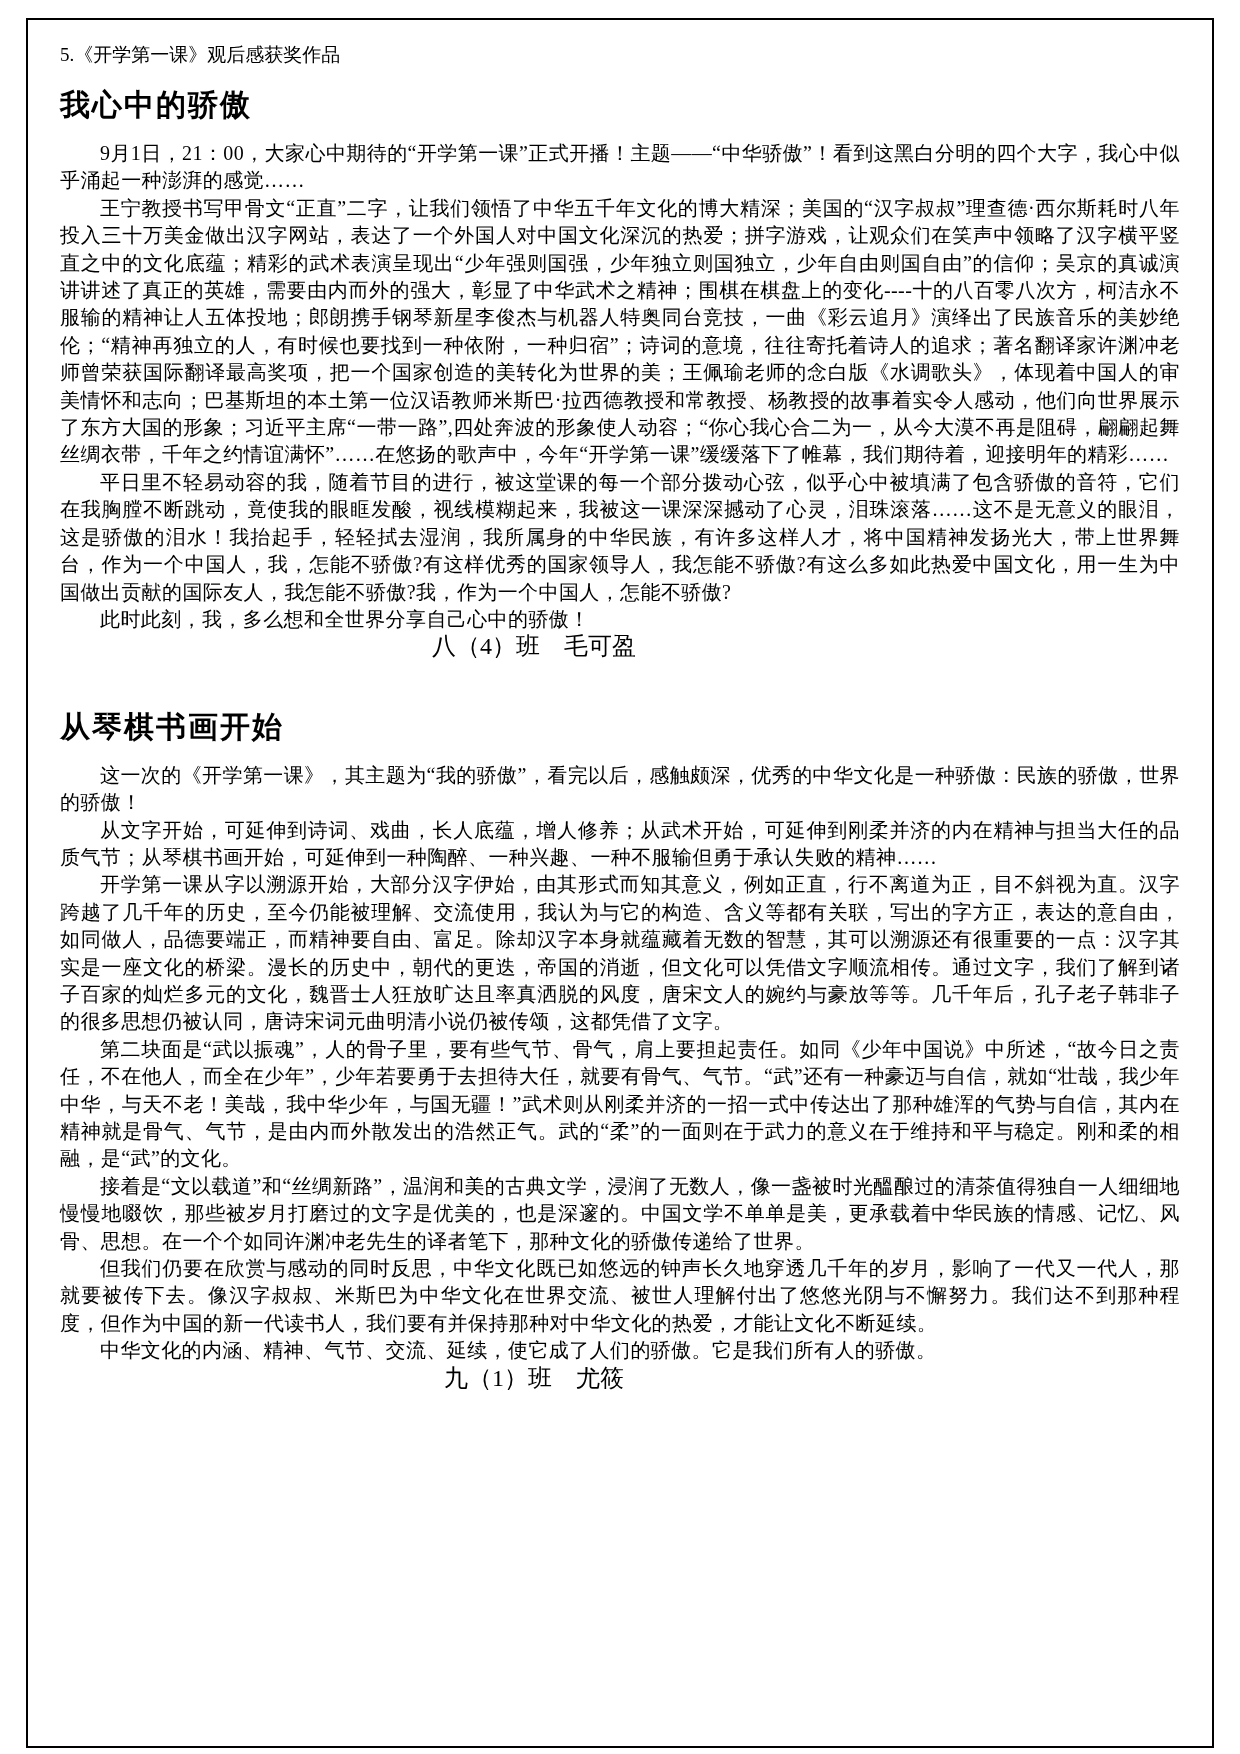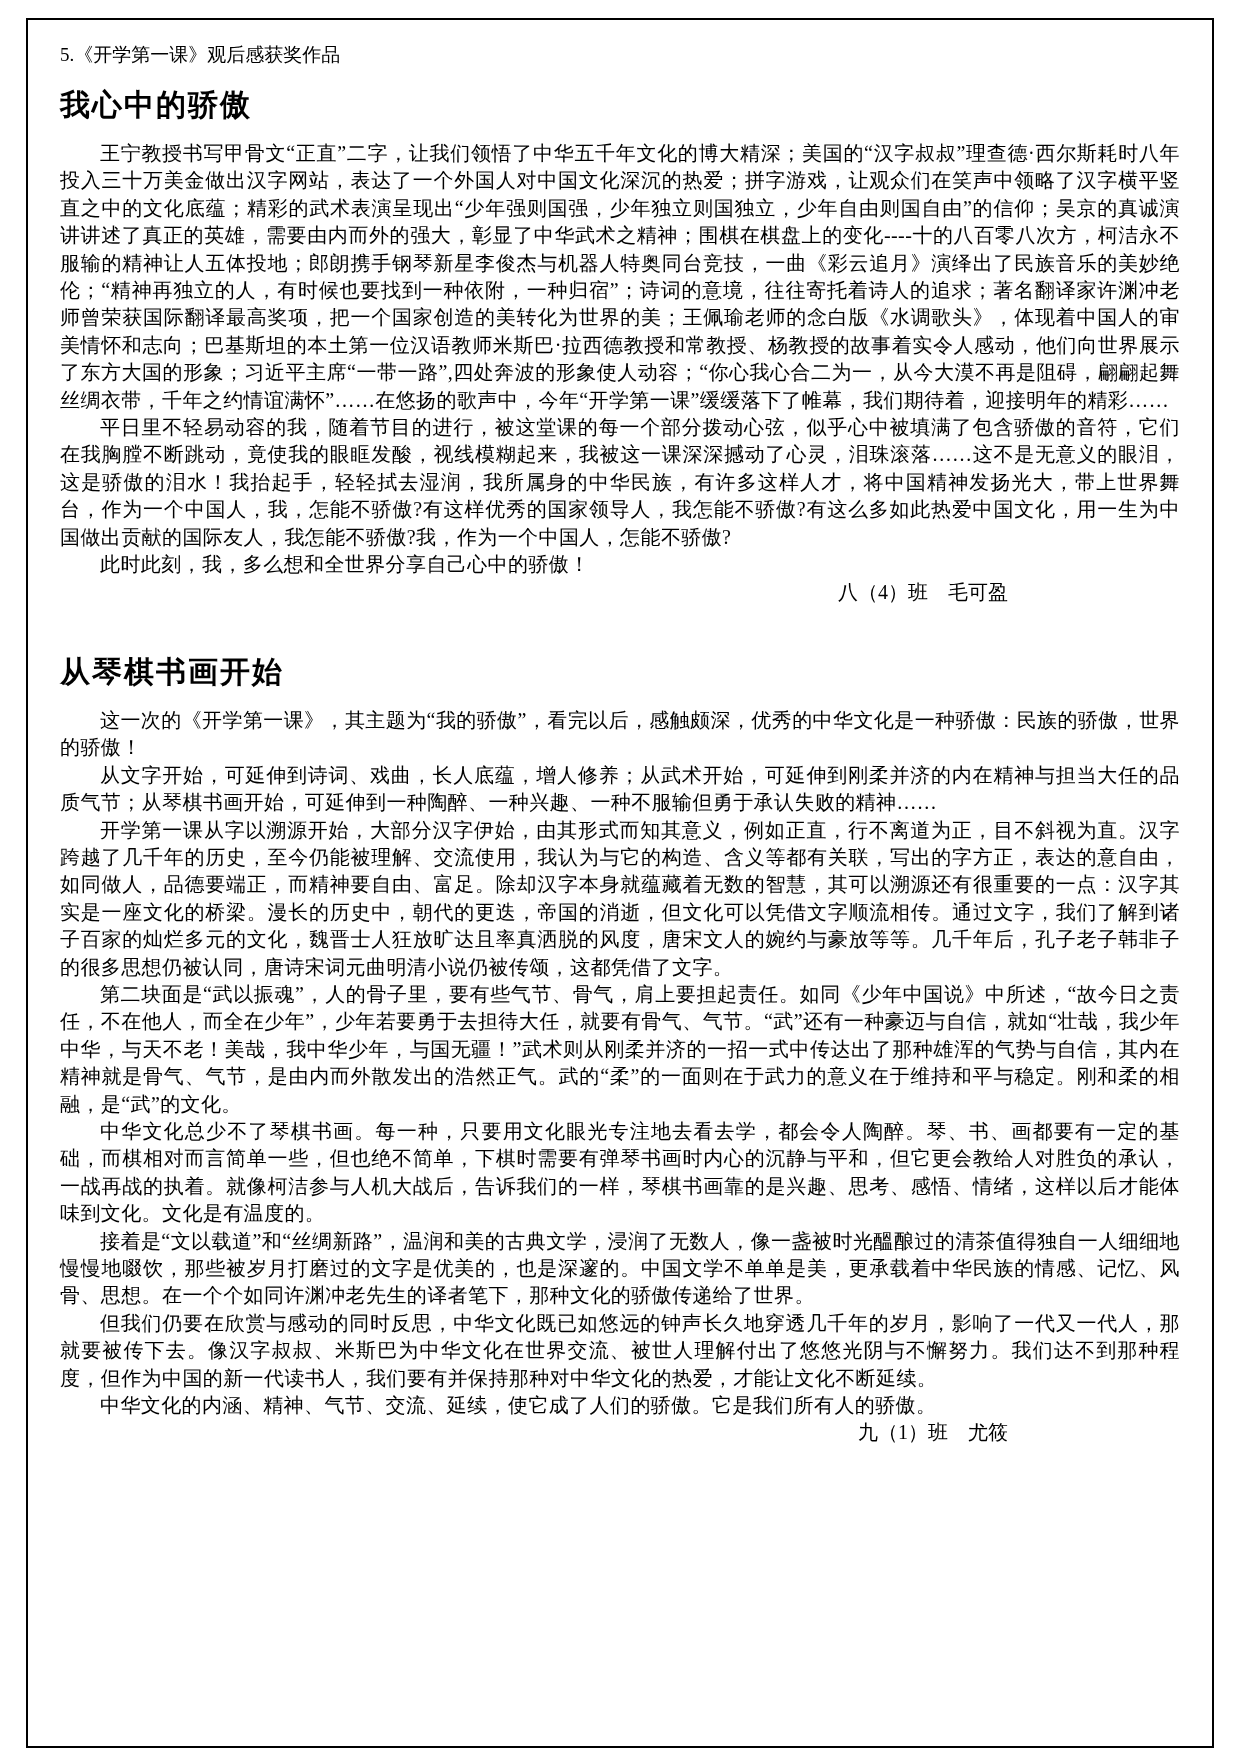--- a/index.html
+++ b/index.html
@@ -39,47 +39,47 @@
   }
   p.body-par {
     margin: 0;
     font-size: 20px;
     line-height: 27.4px;
     text-align: justify;
     text-indent: 2em;
     letter-spacing: 0.4px;
   }
   .attribution {
-    font-size: 20px;
+    font-size: 24px;
     line-height: 27.4px;
-    text-align: right;
+    text-align: center;
     padding-right: 172px;
   }
 </style>
 </head>
 <body>
 
 <div class="page">
 
   <div class="doc-header">5.《开学第一课》观后感获奖作品</div>
 
   <section>
     <h1 class="essay-title">我心中的骄傲</h1>
+    <p class="body-par">9月1日，21：00，大家心中期待的“开学第一课”正式开播！主题——“中华骄傲”！看到这黑白分明的四个大字，我心中似乎涌起一种澎湃的感觉……</p>
     <p class="body-par">王宁教授书写甲骨文“正直”二字，让我们领悟了中华五千年文化的博大精深；美国的“汉字叔叔”理查德·西尔斯耗时八年投入三十万美金做出汉字网站，表达了一个外国人对中国文化深沉的热爱；拼字游戏，让观众们在笑声中领略了汉字横平竖直之中的文化底蕴；精彩的武术表演呈现出“少年强则国强，少年独立则国独立，少年自由则国自由”的信仰；吴京的真诚演讲讲述了真正的英雄，需要由内而外的强大，彰显了中华武术之精神；围棋在棋盘上的变化----十的八百零八次方，柯洁永不服输的精神让人五体投地；郎朗携手钢琴新星李俊杰与机器人特奥同台竞技，一曲《彩云追月》演绎出了民族音乐的美妙绝伦；“精神再独立的人，有时候也要找到一种依附，一种归宿”；诗词的意境，往往寄托着诗人的追求；著名翻译家许渊冲老师曾荣获国际翻译最高奖项，把一个国家创造的美转化为世界的美；王佩瑜老师的念白版《水调歌头》，体现着中国人的审美情怀和志向；巴基斯坦的本土第一位汉语教师米斯巴·拉西德教授和常教授、杨教授的故事着实令人感动，他们向世界展示了东方大国的形象；习近平主席“一带一路”,四处奔波的形象使人动容；“你心我心合二为一，从今大漠不再是阻碍，翩翩起舞丝绸衣带，千年之约情谊满怀”……在悠扬的歌声中，今年“开学第一课”缓缓落下了帷幕，我们期待着，迎接明年的精彩……</p>
     <p class="body-par">平日里不轻易动容的我，随着节目的进行，被这堂课的每一个部分拨动心弦，似乎心中被填满了包含骄傲的音符，它们在我胸膛不断跳动，竟使我的眼眶发酸，视线模糊起来，我被这一课深深撼动了心灵，泪珠滚落……这不是无意义的眼泪，这是骄傲的泪水！我抬起手，轻轻拭去湿润，我所属身的中华民族，有许多这样人才，将中国精神发扬光大，带上世界舞台，作为一个中国人，我，怎能不骄傲?有这样优秀的国家领导人，我怎能不骄傲?有这么多如此热爱中国文化，用一生为中国做出贡献的国际友人，我怎能不骄傲?我，作为一个中国人，怎能不骄傲?</p>
     <p class="body-par">此时此刻，我，多么想和全世界分享自己心中的骄傲！</p>
     <div class="attribution">八（4）班　毛可盈</div>
   </section>
 
   <section>
     <h1 class="essay-title second">从琴棋书画开始</h1>
     <p class="body-par">这一次的《开学第一课》，其主题为“我的骄傲”，看完以后，感触颇深，优秀的中华文化是一种骄傲：民族的骄傲，世界的骄傲！</p>
     <p class="body-par">从文字开始，可延伸到诗词、戏曲，长人底蕴，增人修养；从武术开始，可延伸到刚柔并济的内在精神与担当大任的品质气节；从琴棋书画开始，可延伸到一种陶醉、一种兴趣、一种不服输但勇于承认失败的精神……</p>
     <p class="body-par">开学第一课从字以溯源开始，大部分汉字伊始，由其形式而知其意义，例如正直，行不离道为正，目不斜视为直。汉字跨越了几千年的历史，至今仍能被理解、交流使用，我认为与它的构造、含义等都有关联，写出的字方正，表达的意自由，如同做人，品德要端正，而精神要自由、富足。除却汉字本身就蕴藏着无数的智慧，其可以溯源还有很重要的一点：汉字其实是一座文化的桥梁。漫长的历史中，朝代的更迭，帝国的消逝，但文化可以凭借文字顺流相传。通过文字，我们了解到诸子百家的灿烂多元的文化，魏晋士人狂放旷达且率真洒脱的风度，唐宋文人的婉约与豪放等等。几千年后，孔子老子韩非子的很多思想仍被认同，唐诗宋词元曲明清小说仍被传颂，这都凭借了文字。</p>
     <p class="body-par">第二块面是“武以振魂”，人的骨子里，要有些气节、骨气，肩上要担起责任。如同《少年中国说》中所述，“故今日之责任，不在他人，而全在少年”，少年若要勇于去担待大任，就要有骨气、气节。“武”还有一种豪迈与自信，就如“壮哉，我少年中华，与天不老！美哉，我中华少年，与国无疆！”武术则从刚柔并济的一招一式中传达出了那种雄浑的气势与自信，其内在精神就是骨气、气节，是由内而外散发出的浩然正气。武的“柔”的一面则在于武力的意义在于维持和平与稳定。刚和柔的相融，是“武”的文化。</p>
-    <p class="body-par">中华文化总少不了琴棋书画。每一种，只要用文化眼光专注地去看去学，都会令人陶醉。琴、书、画都要有一定的基础，而棋相对而言简单一些，但也绝不简单，下棋时需要有弹琴书画时内心的沉静与平和，但它更会教给人对胜负的承认，一战再战的执着。就像柯洁参与人机大战后，告诉我们的一样，琴棋书画靠的是兴趣、思考、感悟、情绪，这样以后才能体味到文化。文化是有温度的。</p>
     <p class="body-par">接着是“文以载道”和“丝绸新路”，温润和美的古典文学，浸润了无数人，像一盏被时光醞酿过的清茶值得独自一人细细地慢慢地啜饮，那些被岁月打磨过的文字是优美的，也是深邃的。中国文学不单单是美，更承载着中华民族的情感、记忆、风骨、思想。在一个个如同许渊冲老先生的译者笔下，那种文化的骄傲传递给了世界。</p>
     <p class="body-par">但我们仍要在欣赏与感动的同时反思，中华文化既已如悠远的钟声长久地穿透几千年的岁月，影响了一代又一代人，那就要被传下去。像汉字叔叔、米斯巴为中华文化在世界交流、被世人理解付出了悠悠光阴与不懈努力。我们达不到那种程度，但作为中国的新一代读书人，我们要有并保持那种对中华文化的热爱，才能让文化不断延续。</p>
     <p class="body-par">中华文化的内涵、精神、气节、交流、延续，使它成了人们的骄傲。它是我们所有人的骄傲。</p>
     <div class="attribution">九（1）班　尤筱</div>
   </section>
 
 </div>
 
 </body></html>

